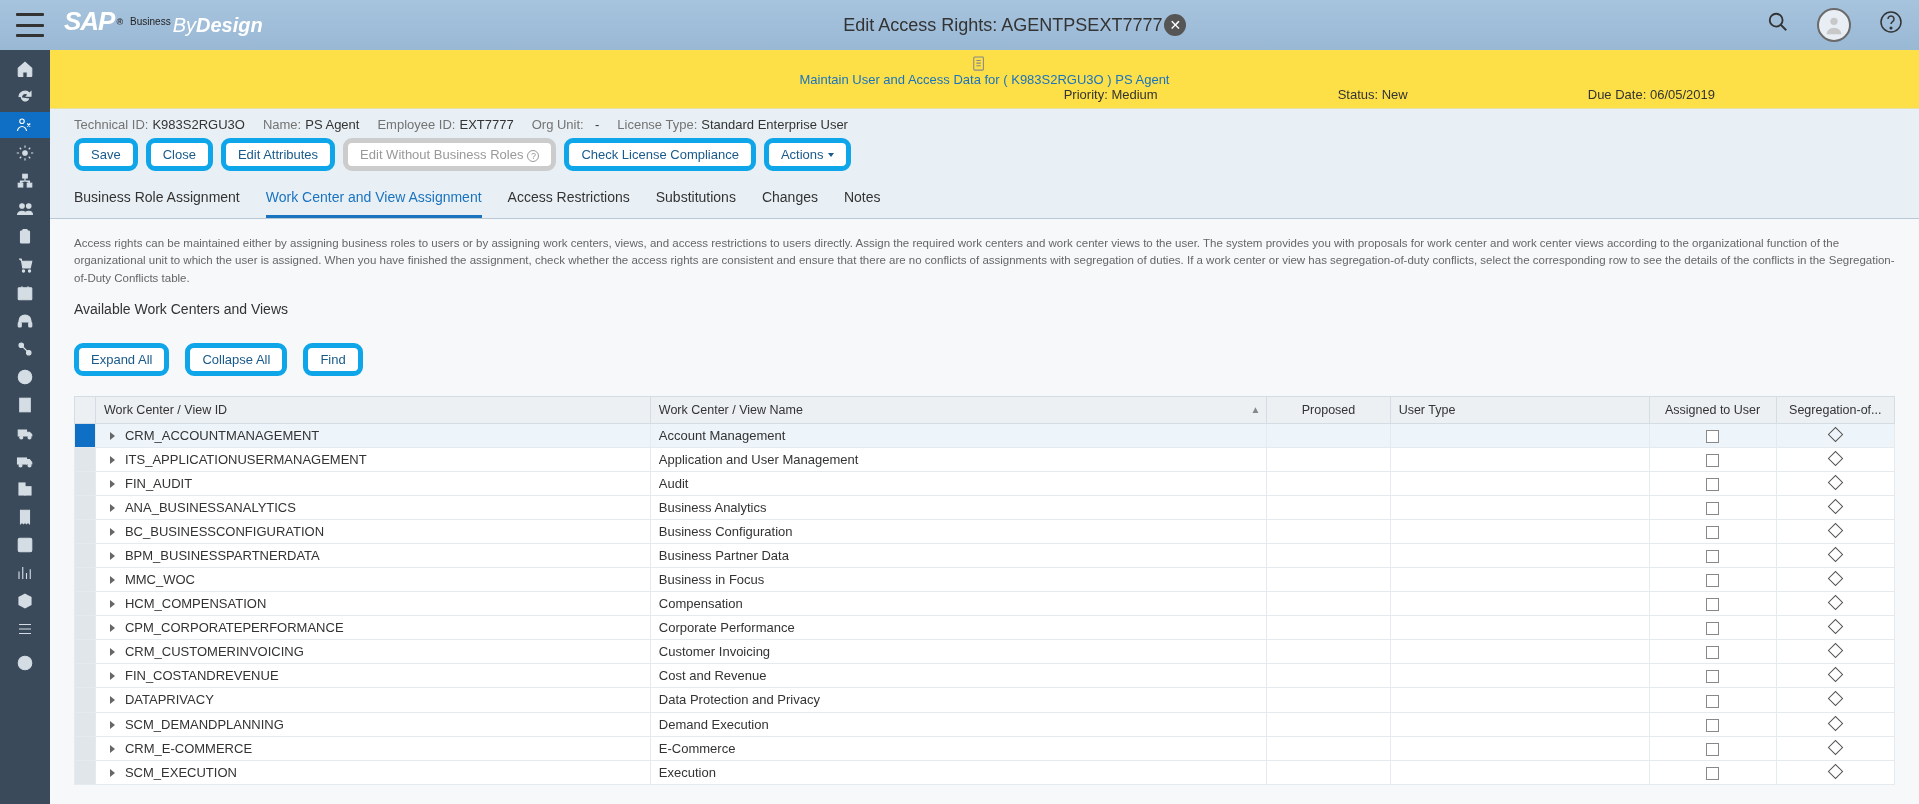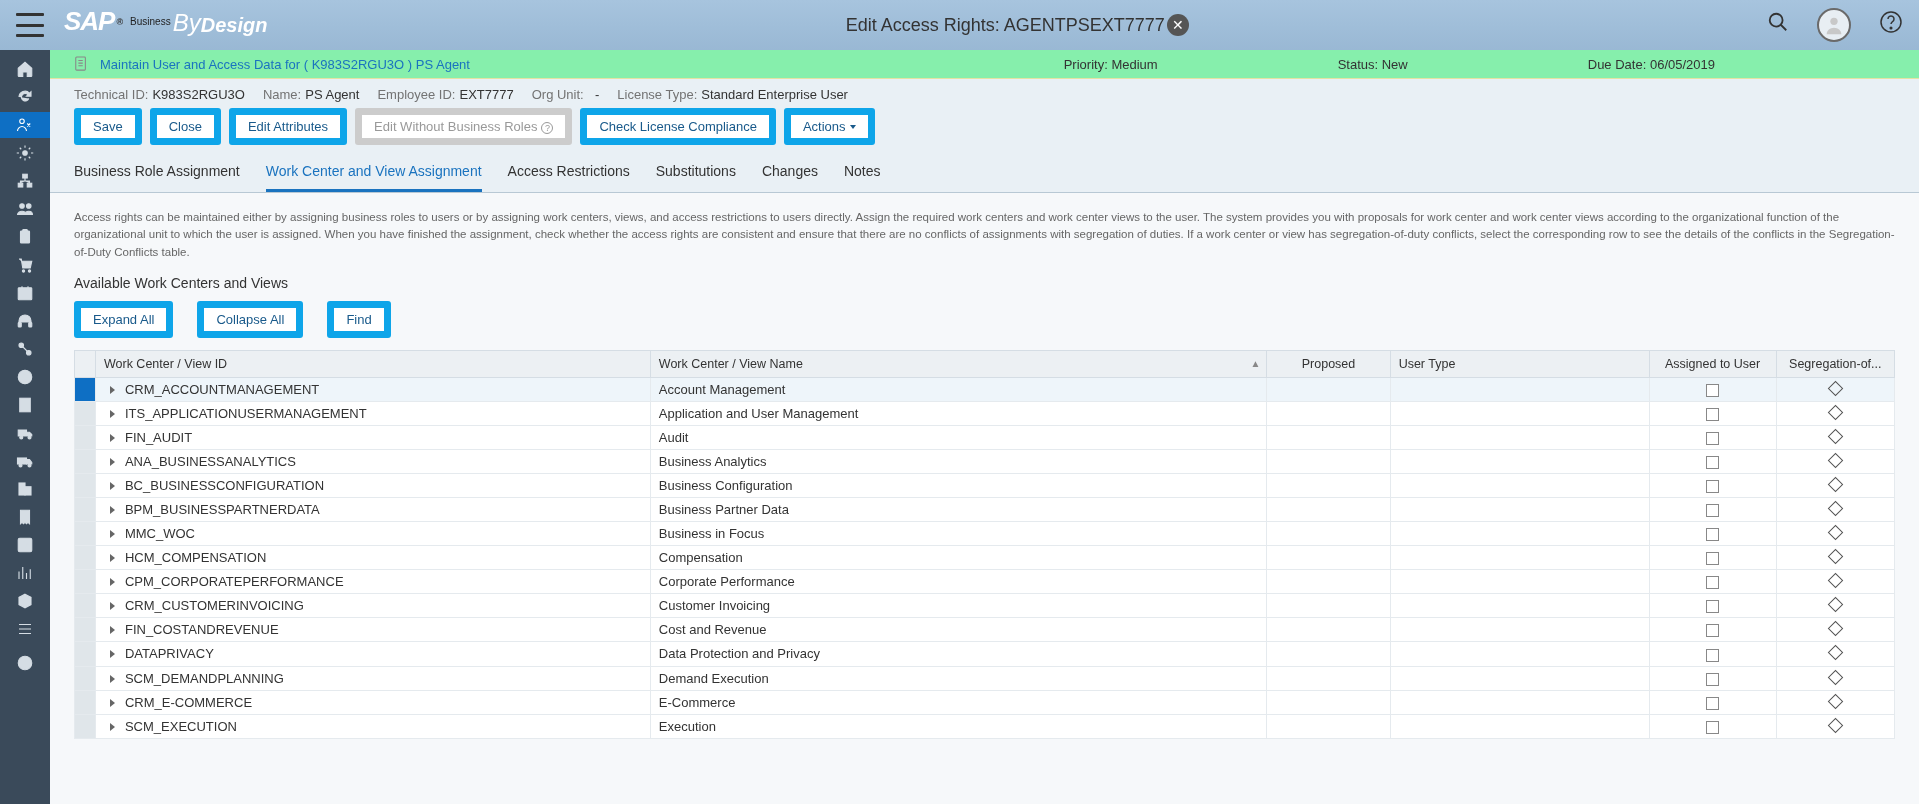--- a/index.html
+++ b/index.html
@@ -14,70 +14,70 @@
   align-items: center;
   padding: 0 16px;
   position: relative;
 }
 .hamburger { width: 28px; height: 24px; display: flex; flex-direction: column; justify-content: space-between; cursor: pointer; margin-right: 20px; }
 .hamburger span { display:block; height:3px; background:#333; border-radius:1px; }
 .sap-logo { height: 24px; display: flex; align-items: flex-end; color: #fff; font-weight: 700; }
 .sap-logo .sap { font-size: 26px; font-weight: 900; color: #fff; font-style: italic; letter-spacing: -1px; margin-right: 2px; }
 .sap-logo .reg { font-size: 9px; position: relative; top:-10px; color:#333; }
 .sap-logo .biz { font-size: 10px; color:#222; font-weight:400; margin-left:7px; margin-right:2px; position:relative; top:-10px;}
-.sap-logo .byd1 { font-size: 24px; color:#fff; font-weight:400; font-style:italic; }
+.sap-logo .byd1 { font-size: 20px; color:#fff; font-weight:400; font-style:italic; }
 .sap-logo .byd2 { font-size: 20px; color:#fff; font-weight:700; font-style:italic; }
 .page-title-wrap { flex:1; display:flex; justify-content:center; align-items:center; gap:2px; font-size:18px; color:#333; }
 .close-circle { width:22px; height:22px; border-radius:50%; background:#555; color:#fff; display:inline-flex; align-items:center; justify-content:center; font-size:14px; cursor:pointer; }
 .top-right { display:flex; align-items:center; gap:28px; }
 .top-right .search-icon, .top-right .help-icon { font-size:22px; color:#333; cursor:pointer; }
 .avatar-circle { width:34px; height:34px; border-radius:50%; border:2px solid #6a6a6a; background:#e8eef3; display:flex; align-items:center; justify-content:center; color:#bbb; cursor:pointer; }
 .avatar-circle svg { width:22px; height:22px; fill:#c8c8c8; }
 
 
 .main-wrap { flex:1; display:flex; height: calc(804px - 50px); }
 .sidebar { width:50px; background:#3a4a5a; display:flex; flex-direction:column; align-items:center; padding-top:6px; gap:2px; }
 .sidebar .sb-item { width:50px; height:26px; display:flex; align-items:center; justify-content:center; color:#d5dde4; cursor:pointer; }
 .sidebar .sb-item.active { background:#0e6fc4; }
 .sidebar .sb-item svg { width:18px; height:18px; fill:#d5dde4; stroke:#d5dde4; }
 .sidebar .sb-item.active svg { fill:#fff; stroke:#fff; }
 .sidebar .sb-item:last-child { margin-top: 6px; }
 
 .content { flex:1; display:flex; flex-direction:column; background:#e9f0f5; overflow:hidden; }
 
 
-.notif-bar { background:#86efac; border-bottom:1px solid #e6e2a4; padding:6px 24px; display:flex; align-items:center; font-size:13px; }
+.notif-bar { background:#fde047; border-bottom:1px solid #e6e2a4; padding:6px 24px; display:flex; align-items:center; font-size:13px;flex-direction:column; }
 .notif-bar .doc-icon { width:14px; height:16px; margin-right:12px; display:inline-flex; }
 .notif-bar a { color:#1a73bf; text-decoration:none; }
 .notif-meta { margin-left:auto; display:flex; gap: 180px; padding-right: 180px;}
 .notif-meta span { color:#333; }
 
 
 .info-row { padding:8px 24px 6px; display:flex; gap:18px; font-size:13px; color:#333; }
 .info-row .lbl { color:#737373; margin-right:4px; }
 
 
 .btn-row { padding:0 24px 8px; display:flex; gap:8px; }
-.btn { background:#fff; border:7px solid #0ea5e9; color:#195a8b; padding:4px 12px; font-size:13px; border-radius:3px; cursor:pointer; }
+.btn { background:#fff; border:5px solid #0ea5e9; color:#195a8b; padding:4px 12px; font-size:13px; border-radius:9px; cursor:pointer; }
 .btn.disabled { color:#999; border-color:#ccc; cursor:default; }
 .btn .q-icon { display:inline-block; width:12px; height:12px; border:1px solid #999; border-radius:50%; font-size:9px; line-height:11px; text-align:center; margin-left:4px; color:#999; }
 .btn.dropdown::after { content:''; display:inline-block; width:0; height:0; border-left:3px solid transparent; border-right:3px solid transparent; border-top:4px solid #195a8b; margin-left:4px; position:relative; top:-2px; }
 
 
 .tabs { padding:0 24px; border-bottom:1px solid #b8c8d4; background:#e9f0f5; display:flex; gap:26px; }
 .tab { padding:10px 0; font-size:14px; color:#333; cursor:pointer; border-bottom:3px solid transparent; }
 .tab.active { color:#1a73bf; border-bottom-color:#1a73bf; }
 
 
 .tab-body { flex:1; overflow-y:auto; padding:16px 24px; background:#f6f8fa; }
 .help-text { font-size:11.5px; color:#666; line-height:1.5; margin-bottom:14px; }
-.section-title { font-size:14px; color:#333; margin-bottom:10px; }
-
-
-.small-btn-row { display:flex; gap:24px; margin-bottom:12px; }
+.section-title { font-size:14px; color:#333; margin-bottom:26px; }
+
+
+.small-btn-row { display:flex; gap:16px; margin-bottom:20px; }
 
 
 .tbl { width:100%; border-collapse:collapse; font-size:13px; background:#fff; }
 .tbl th { background:#ecf0f3; border:1px solid #d5dde4; padding:6px 8px; text-align:left; font-weight:400; color:#333; font-size:12.5px; position:relative; }
 .tbl th.sortable .sort-ind { position:absolute; right:6px; top:7px; color:#888; font-size:10px; }
 .tbl td { border:1px solid #e5eaee; padding:4px 8px; color:#333; height:22px; }
 .tbl td.center, .tbl th.center { text-align:center; }
 .tbl tbody tr.selected { background:#eef5fa; }
 .row-handle { width:10px; background:#e0e6ea; padding:0; }
 .tbl tr.selected .row-handle { background:#0e6fc4; }

